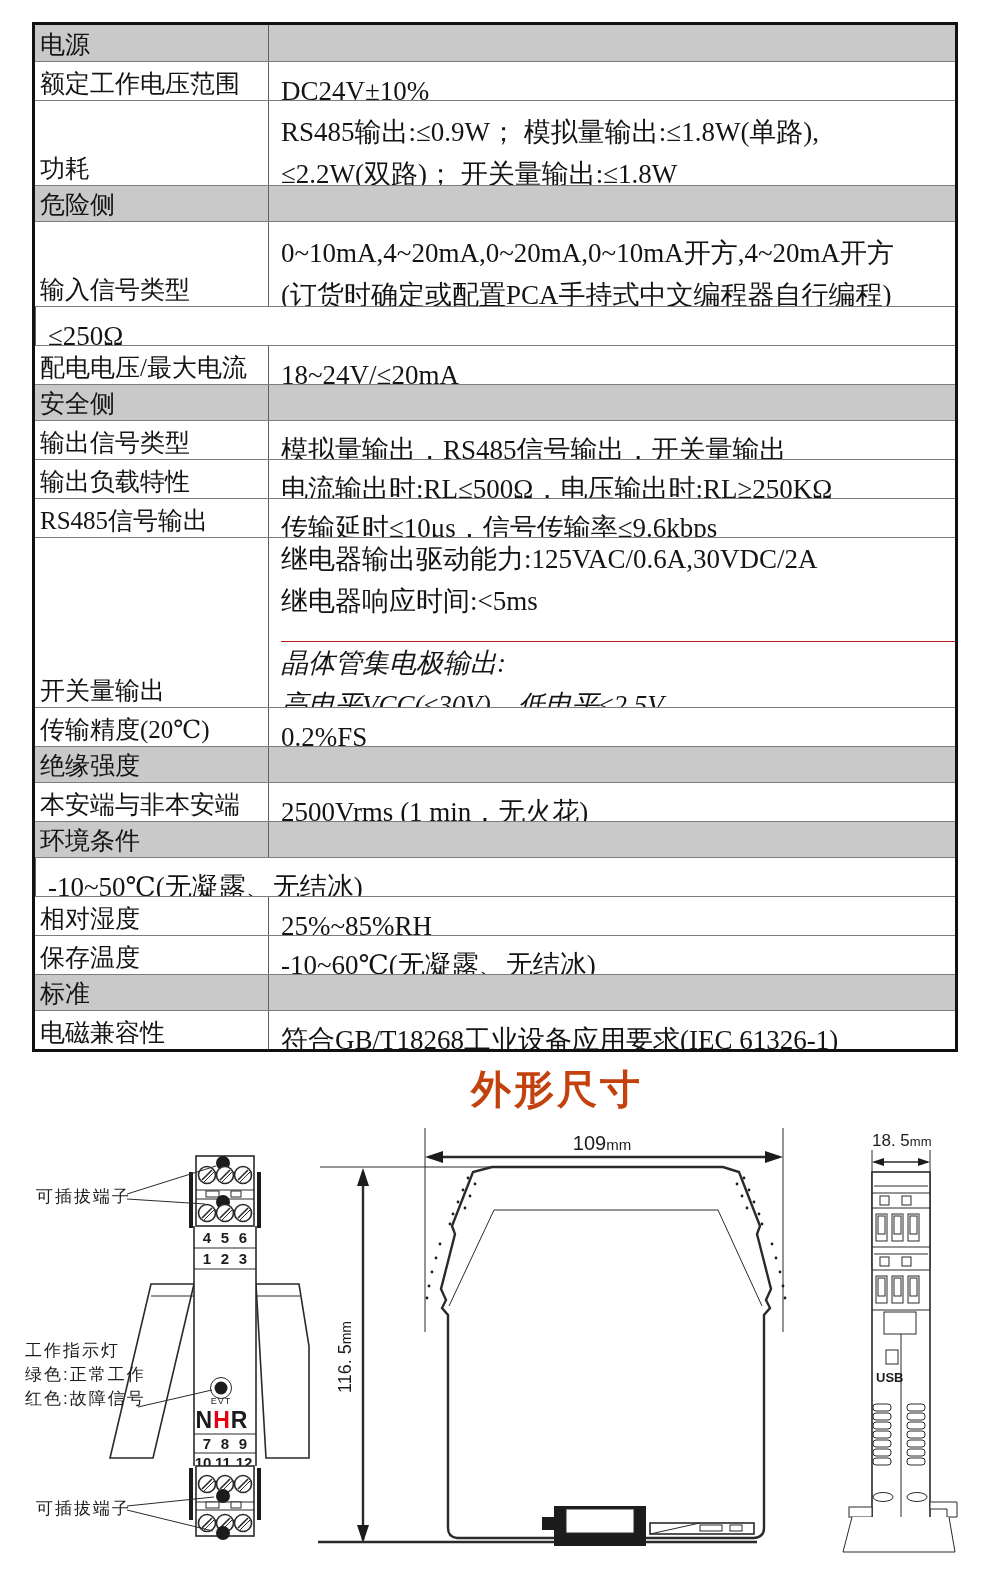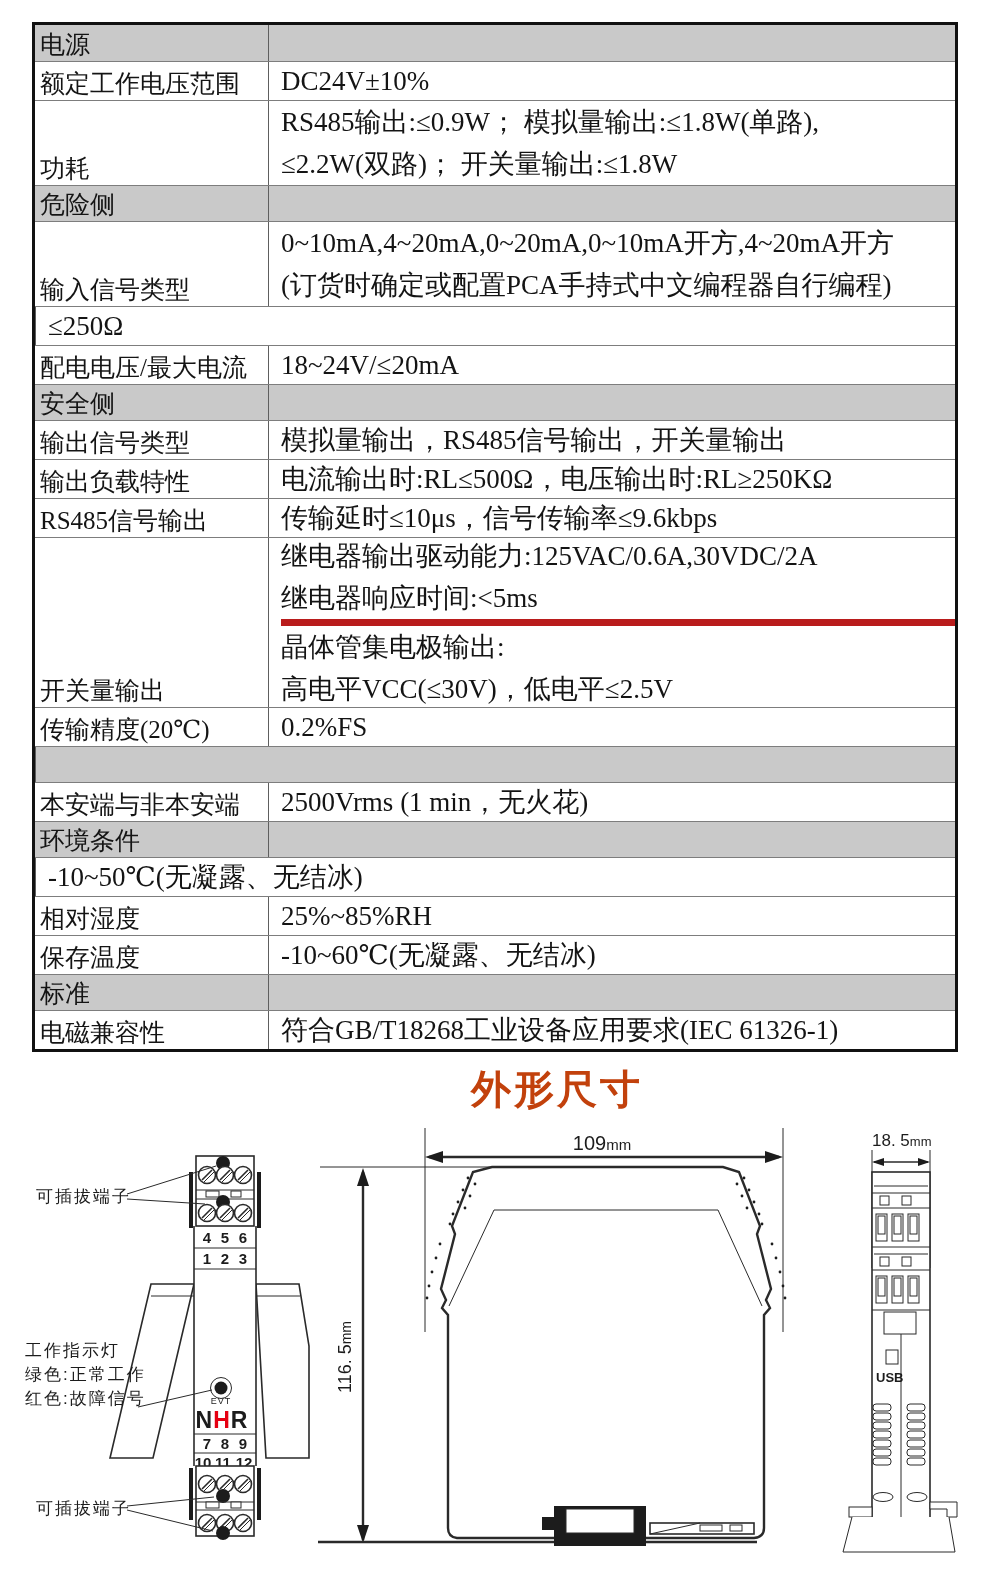--- a/index.html
+++ b/index.html
@@ -13,23 +13,23 @@
   .t-row:first-child{border-top:none;}
   .t-row.section{background:#c9c9c9;height:36px;}
   .t-row.h1{height:39px;}
   .t-row.h2{height:85px;}
   .t-row.h4{height:170px;}
   .cell-label{flex:0 0 228px;width:228px;padding-left:5px;font-size:25px;
               display:flex;flex-direction:column;justify-content:flex-end;
               white-space:nowrap;overflow:hidden;}
   .cell-value{flex:1;border-left:1px solid #5e5e5e;padding-left:12px;font-size:27px;
               display:flex;flex-direction:column;justify-content:center;overflow:hidden;}
-  .block{display:flex;flex-direction:column;justify-content:center;}
+  .block{display:flex;flex-direction:column;justify-content:center;margin-top:19px;}
   .h4 .block{height:84px;}
-  .block + .block{border-top:7px solid #b91c1c;}
+  .block + .block{border-top:1px solid #b91c1c;font-style:italic;}
   .vline{line-height:42px;white-space:nowrap;}
 
   
   .outline-title{position:absolute;top:1062px;left:412px;width:290px;height:48px;
                  text-align:center;font-family:"Liberation Sans","DejaVu Sans",sans-serif;
                  font-size:40px;font-weight:bold;letter-spacing:3px;color:#c2410c;}
   svg{position:absolute;top:1112px;left:0;}
   .ln{stroke:#2a2a2a;fill:none;}
   .thick{stroke-width:2.4;}
   .mid{stroke-width:1.6;}
@@ -164,20 +164,23 @@
       <div class="cell-label">
         <span>传输精度(20℃)</span>
       </div>
       <div class="cell-value">
         <div class="block">
           <div class="vline">0.2%FS</div>
         </div>
       </div>
     </div>
     <div class="t-row section">
+      <div class="cell-label">
+        <span>绝缘强度</span>
+      </div>
       <div class="cell-value"></div>
     </div>
     <div class="t-row h1">
       <div class="cell-label">
         <span>本安端与非本安端</span>
       </div>
       <div class="cell-value">
         <div class="block">
           <div class="vline">2500Vrms (1 min，无火花)</div>
         </div>

